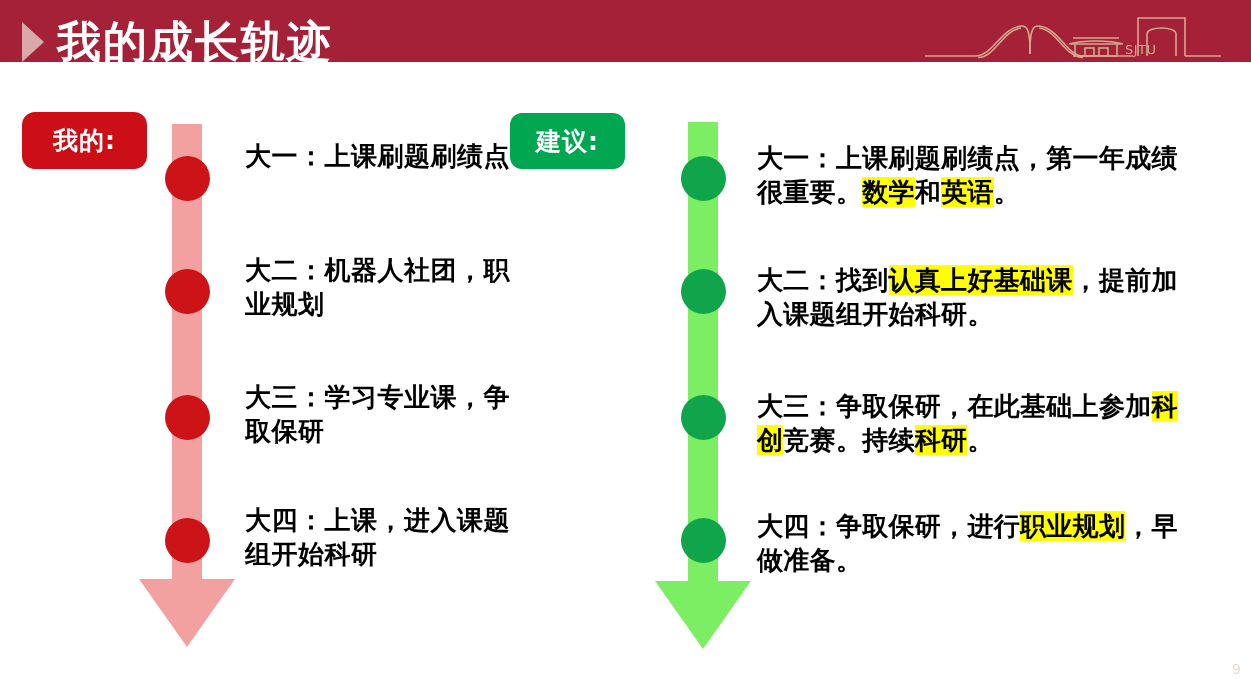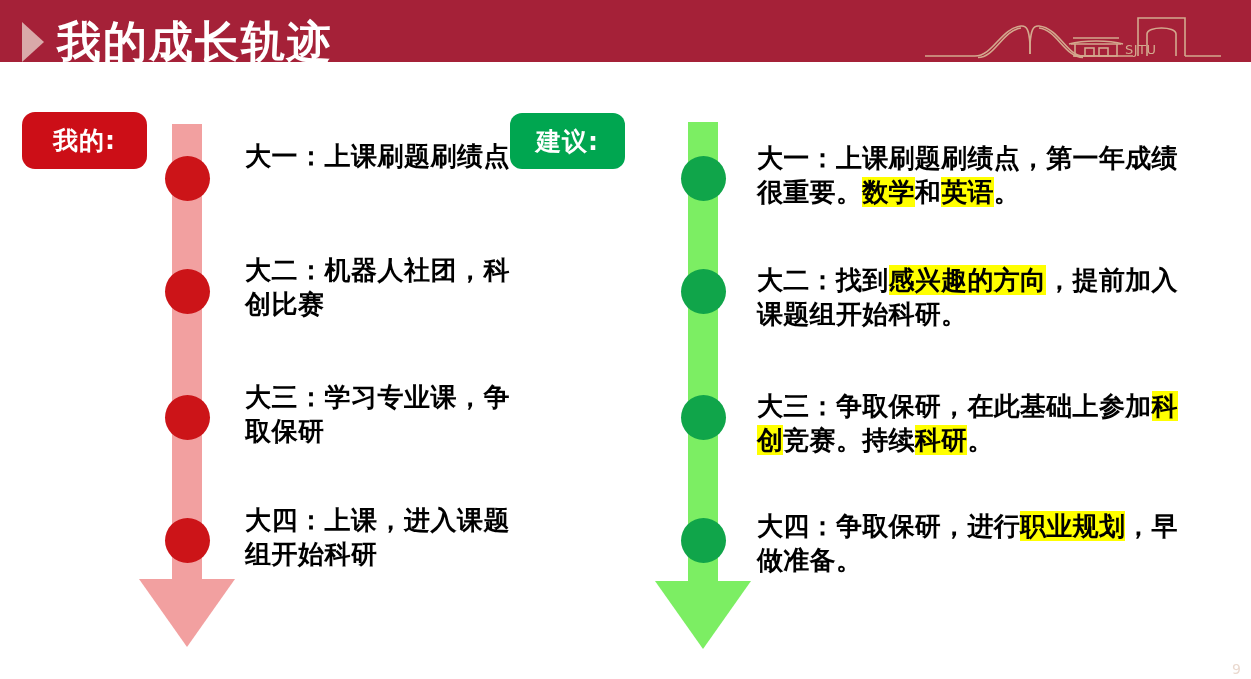--- a/index.html
+++ b/index.html
@@ -205,21 +205,21 @@
     <div class="arrow-shaft"></div>
     <div class="arrow-head"></div>
   </div>
 
   <div class="node node-red" style="top:156px;"></div>
   <div class="node node-red" style="top:269px;"></div>
   <div class="node node-red" style="top:395px;"></div>
   <div class="node node-red" style="top:518px;"></div>
 
   <div class="entry" style="top:140px;">大一：上课刷题刷绩点</div>
-  <div class="entry" style="top:254px;">大二：机器人社团，科创比赛</div>
+  <div class="entry" style="top:254px;">大二：机器人社团，职业规划</div>
   <div class="entry" style="top:381px;">大三：学习专业课，争取保研</div>
   <div class="entry" style="top:504px;">大四：上课，进入课题组开始科研</div>
 </div>
 
 <div class="col-right">
 
   <div class="badge badge-advice">
     <span>建议:</span>
   </div>
 
@@ -227,18 +227,18 @@
     <div class="arrow-shaft"></div>
     <div class="arrow-head"></div>
   </div>
 
   <div class="node node-green" style="top:156px;"></div>
   <div class="node node-green" style="top:269px;"></div>
   <div class="node node-green" style="top:395px;"></div>
   <div class="node node-green" style="top:518px;"></div>
 
   <div class="entry" style="top:142px;"><span>大一：上课刷题刷绩点，第一年成绩很重要。</span><span class="hl">数学</span><span>和</span><span class="hl">英语</span><span>。</span></div>
-  <div class="entry" style="top:264px;"><span>大二：找到</span><span class="hl">感兴趣的方向</span><span>，提前加入课题组开始科研。</span></div>
+  <div class="entry" style="top:264px;"><span>大二：找到</span><span class="hl">认真上好基础课</span><span>，提前加入课题组开始科研。</span></div>
   <div class="entry" style="top:390px;"><span>大三：争取保研，在此基础上参加</span><span class="hl">科创</span><span>竞赛。持续</span><span class="hl">科研</span><span>。</span></div>
   <div class="entry" style="top:510px;"><span>大四：争取保研，进行</span><span class="hl">职业规划</span><span>，早做准备。</span></div>
 </div>
 
 <div class="page-number">9</div>
 
 </body></html>

